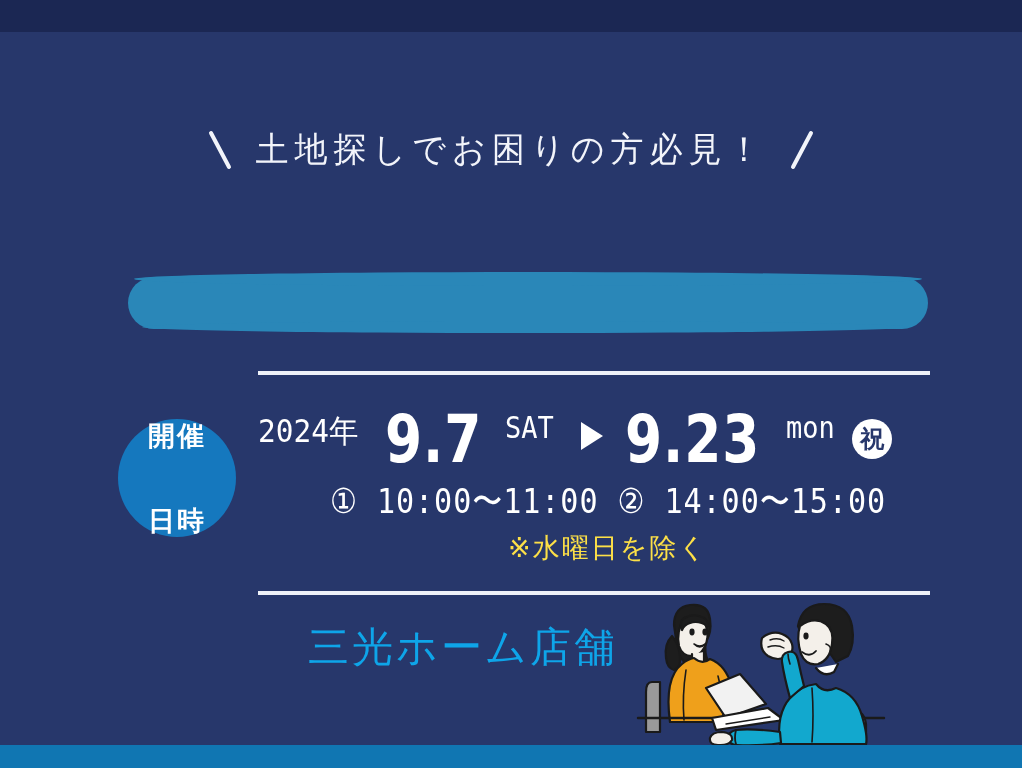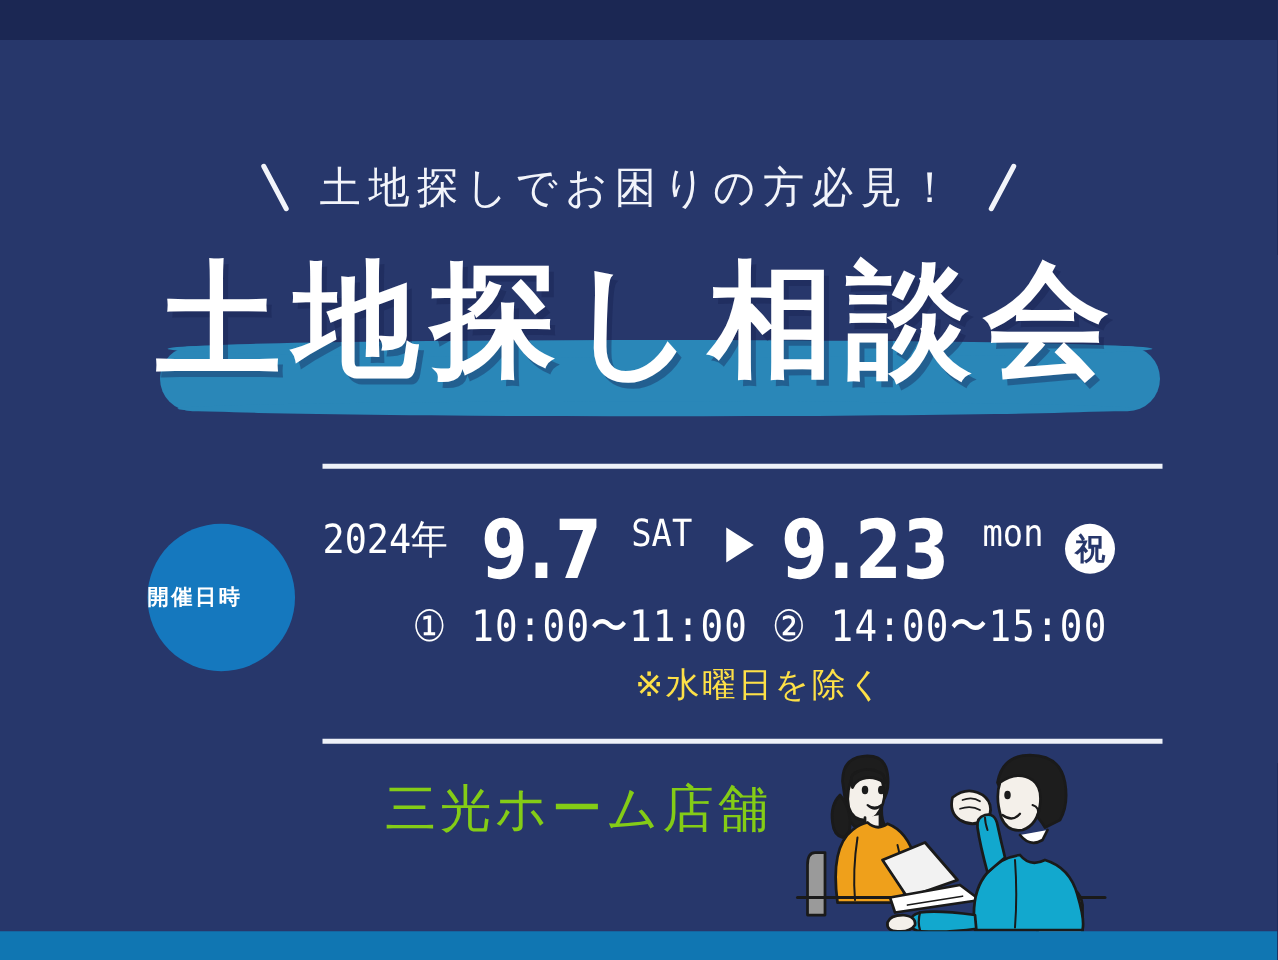--- a/index.html
+++ b/index.html
@@ -115,27 +115,27 @@
   .rule-bottom { top: 559px; }
 
   
   .badge {
     position: absolute;
     width: 118px;
     height: 118px;
     border-radius: 50%;
     background: #1578be;
     display: flex;
-    flex-direction: row;
+    flex-direction: column;
     align-items: center;
-    justify-content: flex-start;
+    justify-content: space-between;
     color: #ffffff;
     font-family: "DejaVu Sans", "Liberation Sans", sans-serif;
     font-weight: 700;
-    font-size: 17px;
+    font-size: 27px;
     letter-spacing: 2px;
     line-height: 33px;
   }
   .badge-datetime { left: 118px; top: 387px; }
   .badge-place    { left: 118px; top: 555px; }
 
   
   .date-line {
     position: absolute;
     left: 258px;
@@ -224,21 +224,21 @@
     font-size: 27px;
     letter-spacing: 2px;
     white-space: nowrap;
   }
 
   
   .venue-line {
     position: absolute;
     left: 308px;
     top: 588px;
-    color: #84cc16;
+    color: #0ea5e9;
     font-family: "DejaVu Sans", "Liberation Sans", sans-serif;
     font-size: 41px;
     letter-spacing: 3px;
     white-space: nowrap;
   }
 
   
   .illustration {
     position: absolute;
     left: 630px;
@@ -267,21 +267,20 @@
       <line x1="3" y1="5" x2="21" y2="39" stroke="#f2f4fa" stroke-width="4" stroke-linecap="round"></line>
     </svg>
     <span class="tagline-text">土地探しでお困りの方必見！</span>
     <svg class="tagline-slash" viewBox="0 0 26 44">
       <line x1="23" y1="5" x2="5" y2="39" stroke="#f2f4fa" stroke-width="4" stroke-linecap="round"></line>
     </svg>
   </div>
 
   <div class="headline-wrap">
     <div class="brush"></div>
-    <div class="headline">土地探し相談会</div>
   </div>
 
   <div class="rule rule-top"></div>
 
   <div class="badge badge-datetime">
     <span>開催</span>
     <span>日時</span>
   </div>
 
   <div class="date-line">

